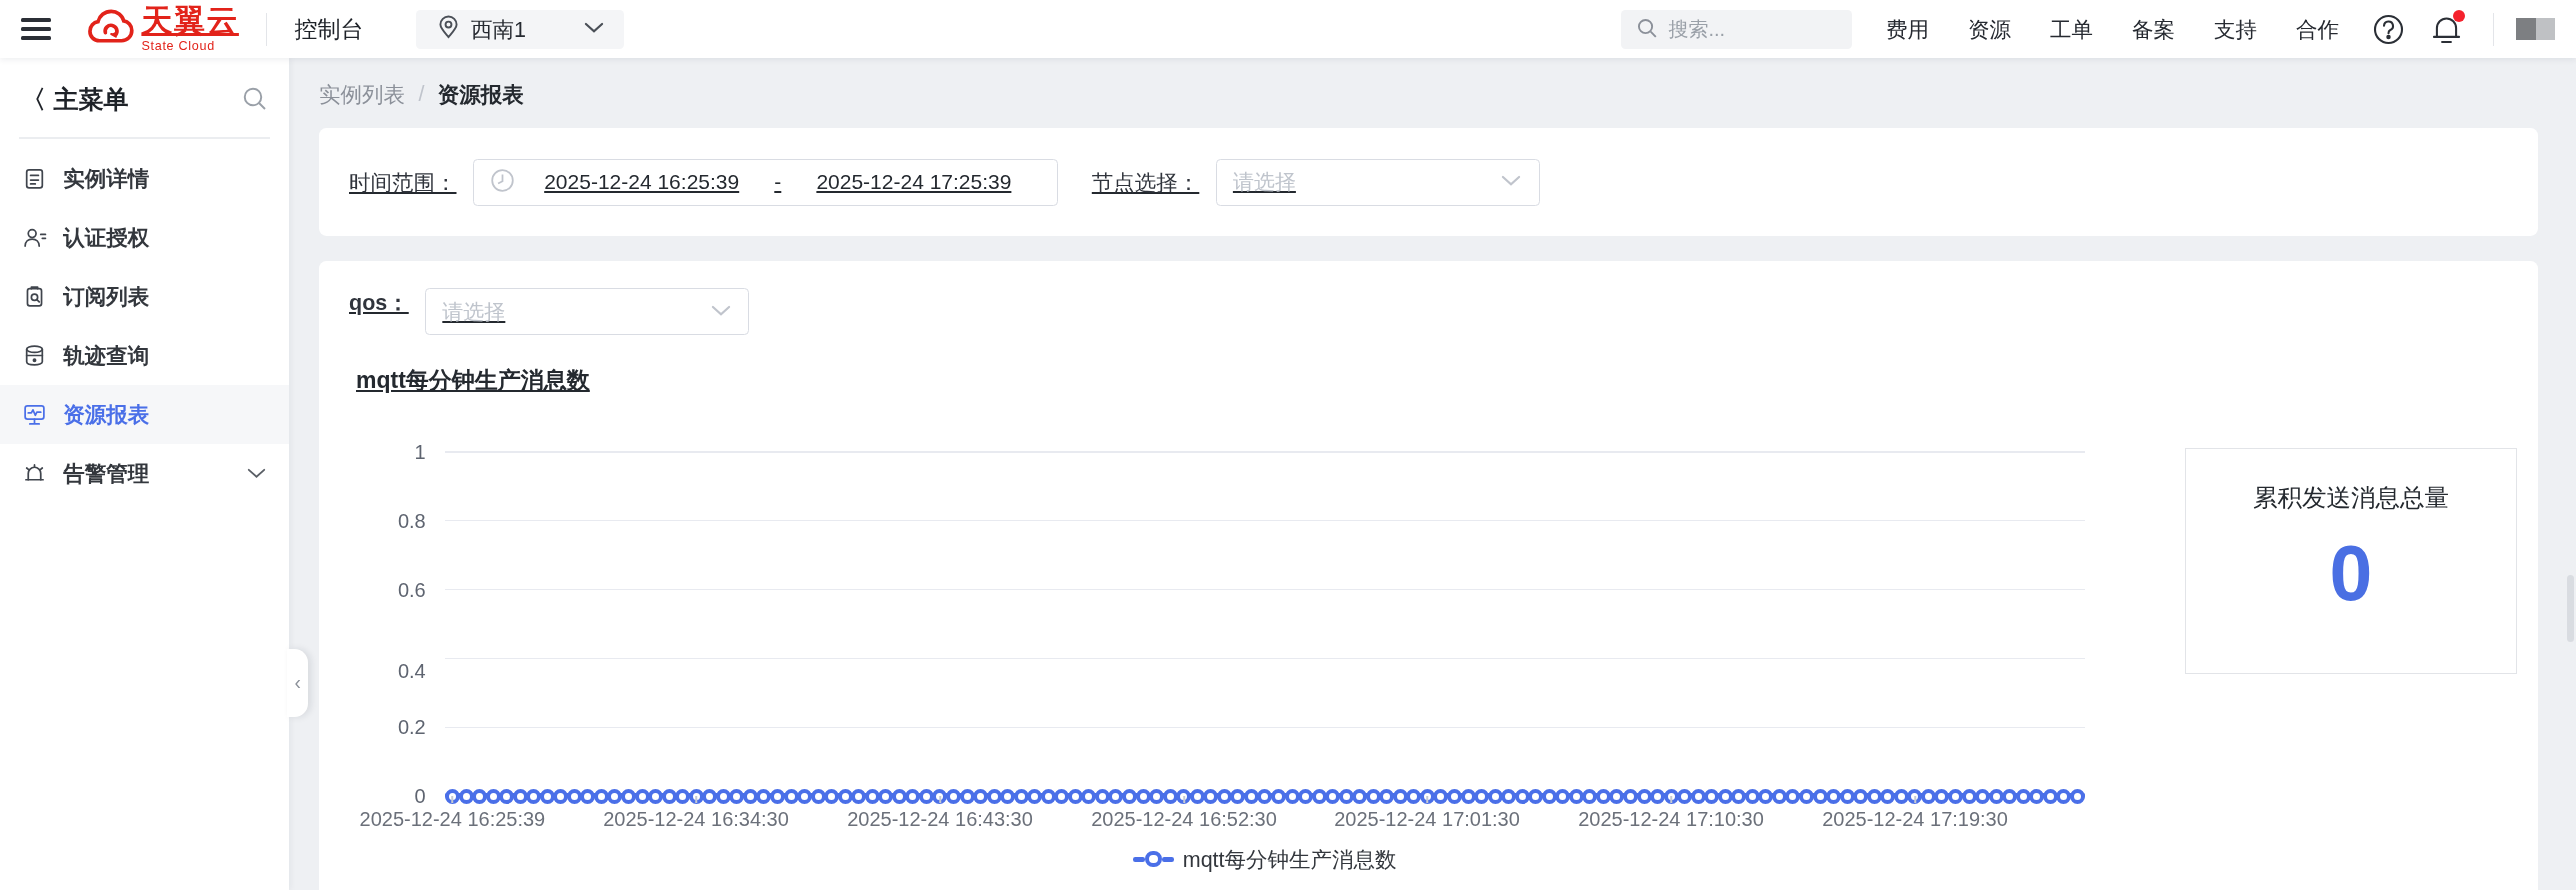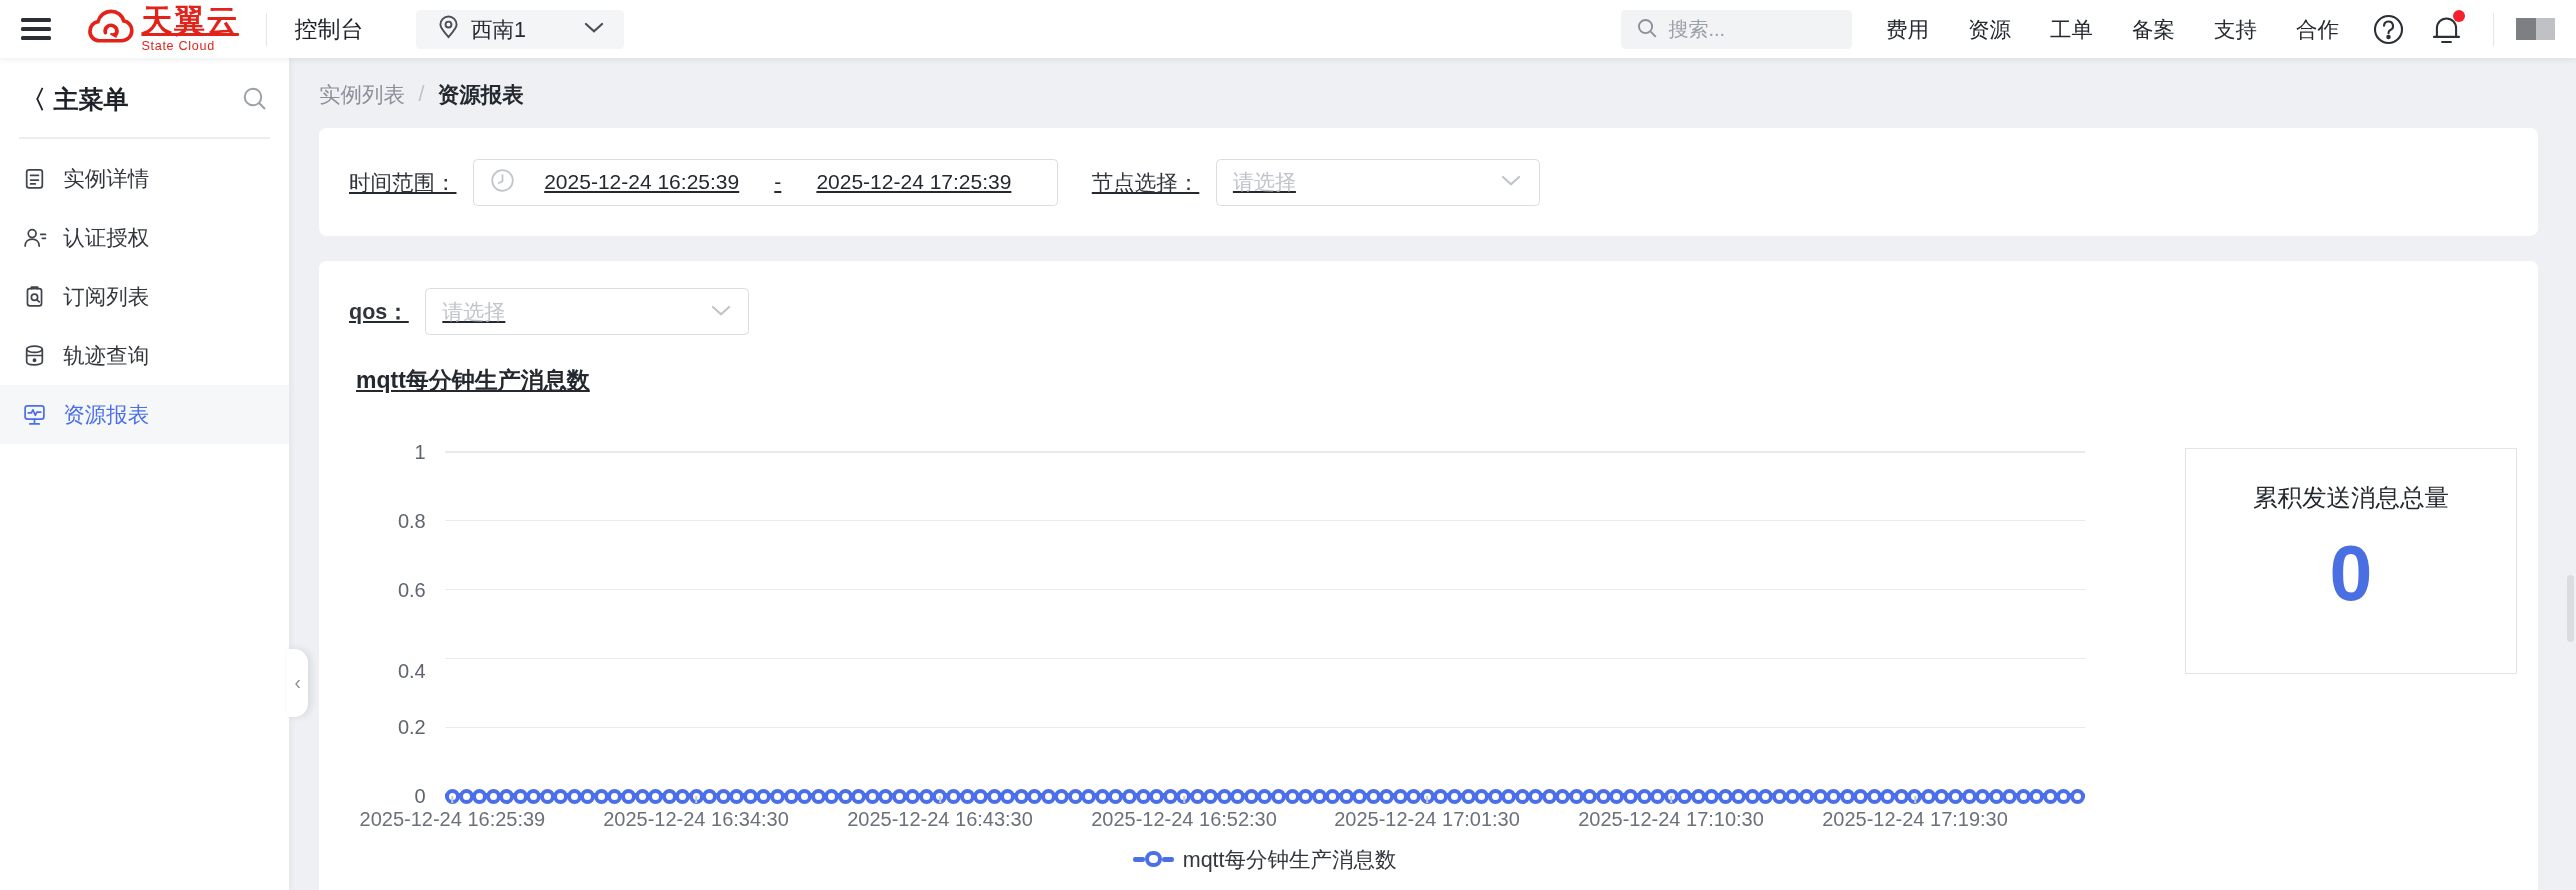--- a/index.html
+++ b/index.html
@@ -33,21 +33,21 @@
   .avatar .a1{ background:#7d7f82; } .avatar .a2{ background:#bfc1c4; }
 
   
   .sidebar { position:absolute; left:0; top:58px; width:289px; height:832px; background:#fff;
     box-shadow:1.5px 0 6px rgba(20,30,50,.05); z-index:20; }
   .side-head { display:flex; align-items:center; padding:25px 21px 21px 21px; }
   .side-back { font-size:25px; color:#1e2228; font-weight:bold; margin-right:7.4px; cursor:pointer; }
   .side-title { font-size:25px; font-weight:bold; color:#1e2228; flex:1; }
   .side-divider { height:1.5px; background:#ebedf0; margin:0 19.3px 10.4px 19.3px; }
   .side-item { height:59px; display:flex; align-items:center; gap:16.3px; padding:0 22px;
-    font-size:21.5px; color:#33373d; cursor:pointer; }
+    font-size:21.5px; color:#33373d; cursor:pointer;font-weight:bold; }
   .side-item svg { flex:0 0 auto; }
   .side-item .lbl { flex:1; }
   .side-item.active { background:#f6f7f9; color:#4a6fe8; }
   .collapse-handle { position:absolute; right:-19.3px; top:591px; width:21px; height:68px; background:#fff;
     border-radius:0 13.4px 13.4px 0; box-shadow:3px 0 7.4px rgba(20,30,50,.10);
     display:flex; align-items:center; justify-content:center; color:#8b9099; font-size:19.3px; cursor:pointer; }
 
   
   .content { position:absolute; left:289px; top:58px; width:2287px; height:832px; }
   .breadcrumb { display:flex; align-items:center; gap:13.4px; padding:22px 0 19.3px 30px; font-size:21.5px; }
@@ -61,21 +61,21 @@
   .range-box { display:flex; align-items:center; width:585px; height:47px; border:1.5px solid #d9dce3;
     border-radius:4.5px; margin-left:16.3px; padding:0 16.3px; background:#fff; cursor:pointer; }
   .range-box .date { font-size:21px; color:#24292f; flex:1; text-align:center; }
   .range-box .sep { font-size:21px; color:#24292f; padding:0 6px; }
   .sel-box { display:flex; align-items:center; height:47px; border:1.5px solid #d9dce3; border-radius:4.5px;
     padding:0 16.3px; background:#fff; margin-left:16.3px; cursor:pointer; }
   .sel-box .ph { font-size:21px; color:#bfc4cc; flex:1; }
   .node-label { margin-left:34px; }
 
   .main-card { position:relative; margin-top:24.5px; height:668px; }
-  .qos-row { display:flex; align-items:center; padding:27.5px 0 0 30px; }
+  .qos-row { display:flex; padding:27.5px 0 0 30px; }
   .qos-label { font-size:21.5px; font-weight:bold; color:#30343c; }
   .qos-sel { width:324px; }
   .chart-title { font-size:23px; font-weight:bold; color:#24292f; padding:30px 0 0 37px; }
 
   .plot { position:absolute; left:126px; top:191px; width:1640px; height:344px; }
   .gridline { position:absolute; left:0; width:100%; height:1.5px; background:#e8eaf0; }
   .ytick { position:absolute; right:100%; margin-right:19.3px; transform:translateY(-50%);
     font-size:20px; color:#5e6470; white-space:nowrap; }
   .baseline-line { position:absolute; left:0; bottom:-2.2px; width:100%; height:4.5px; background:#4a6fe8; border-radius:2.2px; }
   .ring { position:absolute; width:15px; height:15px; border:4.5px solid #4a6fe8; background:#fff; border-radius:50%; }
@@ -234,20 +234,33 @@
         <span class="lbl">轨迹查询</span>
       </div>
       <div class="side-item active">
         <svg width="25" height="25" viewBox="0 0 32 32" fill="none" stroke="currentColor" stroke-width="2.2" stroke-linecap="round" stroke-linejoin="round" style="color:#4a6fe8">
           <rect x="4" y="5" width="24" height="17" rx="3"></rect>
           <polyline points="8,14 12,14 14,10 17,17 19,13 24,13"></polyline>
           <line x1="16" y1="22" x2="16" y2="27"></line>
           <line x1="10" y1="28" x2="22" y2="28"></line>
         </svg>
         <span class="lbl">资源报表</span>
+      </div>
+      <div class="side-item">
+        <svg width="25" height="25" viewBox="0 0 32 32" fill="none" stroke="currentColor" stroke-width="2.2" stroke-linecap="round" stroke-linejoin="round" style="color:#40454d">
+          <path d="M8 24 V16 a8 8 0 0 1 16 0 v8"></path>
+          <line x1="5" y1="24" x2="27" y2="24"></line>
+          <line x1="16" y1="5" x2="16" y2="8"></line>
+          <line x1="6" y1="9" x2="8.5" y2="11"></line>
+          <line x1="26" y1="9" x2="23.5" y2="11"></line>
+        </svg>
+        <span class="lbl">告警管理</span>
+        <svg width="21" height="12.6" viewBox="0 0 30 18" fill="none" stroke="#5a5f66" stroke-width="2.6" stroke-linecap="round">
+          <polyline points="4,4 15,14 26,4"></polyline>
+        </svg>
       </div>
     </nav>
   <div class="collapse-handle">‹</div>
 </aside>
 
 <main class="content">
 
   <div class="breadcrumb">
     <span class="bc-link">实例列表</span>
     <span class="bc-sep">/</span>

